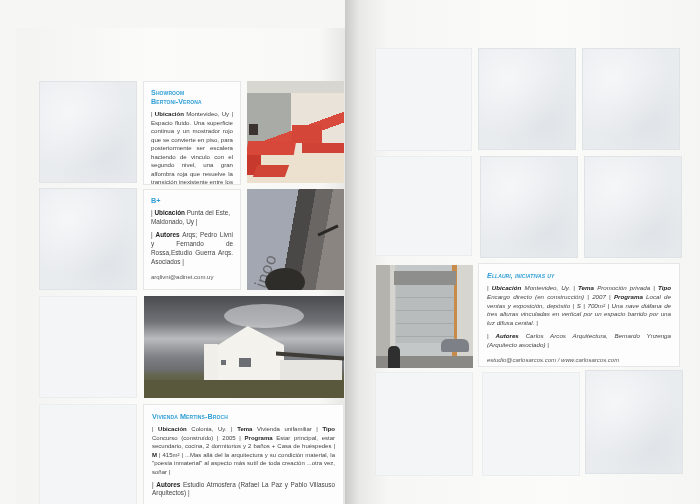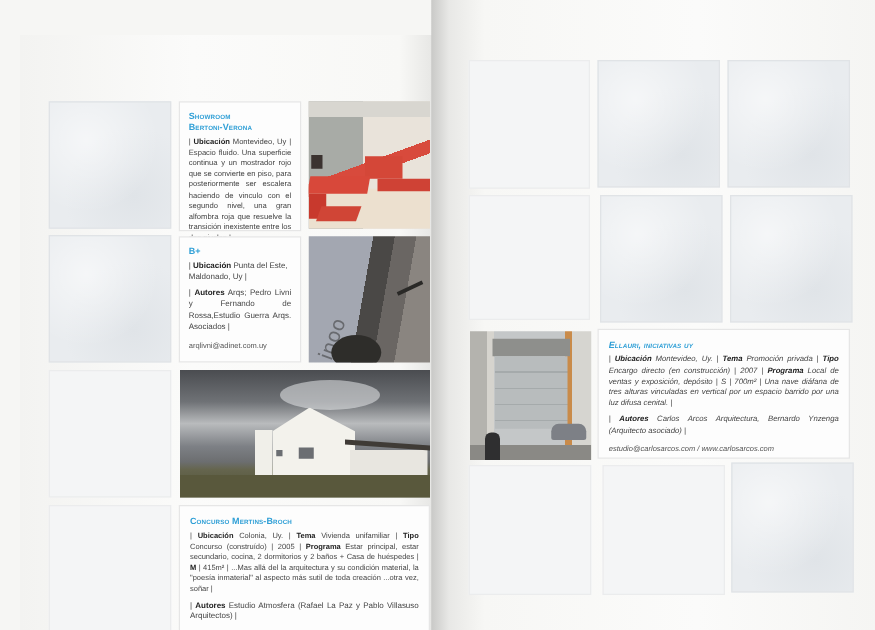--- a/index.html
+++ b/index.html
@@ -114,21 +114,21 @@
     <div class="body1"></div>
     <div class="body2"></div>
     <div class="porch"></div>
     <div class="porch-roof"></div>
     <div class="win" style="left:95px;top:62px;width:12px;height:9px;"></div>
     <div class="win" style="left:77px;top:64px;width:5px;height:5px;"></div>
     <div class="ground"></div>
   </div>
 
   <div class="box card" style="left:127px;top:376px;width:201px;height:102px;padding:7px 8px;">
-    <div class="title">Concurso Mertins-Broch</div>
+    <div class="title">Vivienda Mertins-Broch</div>
     <div class="body-text" style="font-size:6px;line-height:8.6px;">
       | <b>Ubicación</b>
       <span>Colonia, Uy.</span>
       | <b>Tema</b>
       <span>Vivienda unifamiliar</span>
       | <b>Tipo</b>
       <span>Concurso (construído)</span>
       | <span>2005</span>
       | <b>Programa</b>
       <span>Estar principal, estar secundario, cocina, 2 dormitorios y 2 baños + Casa de huéspedes</span>

